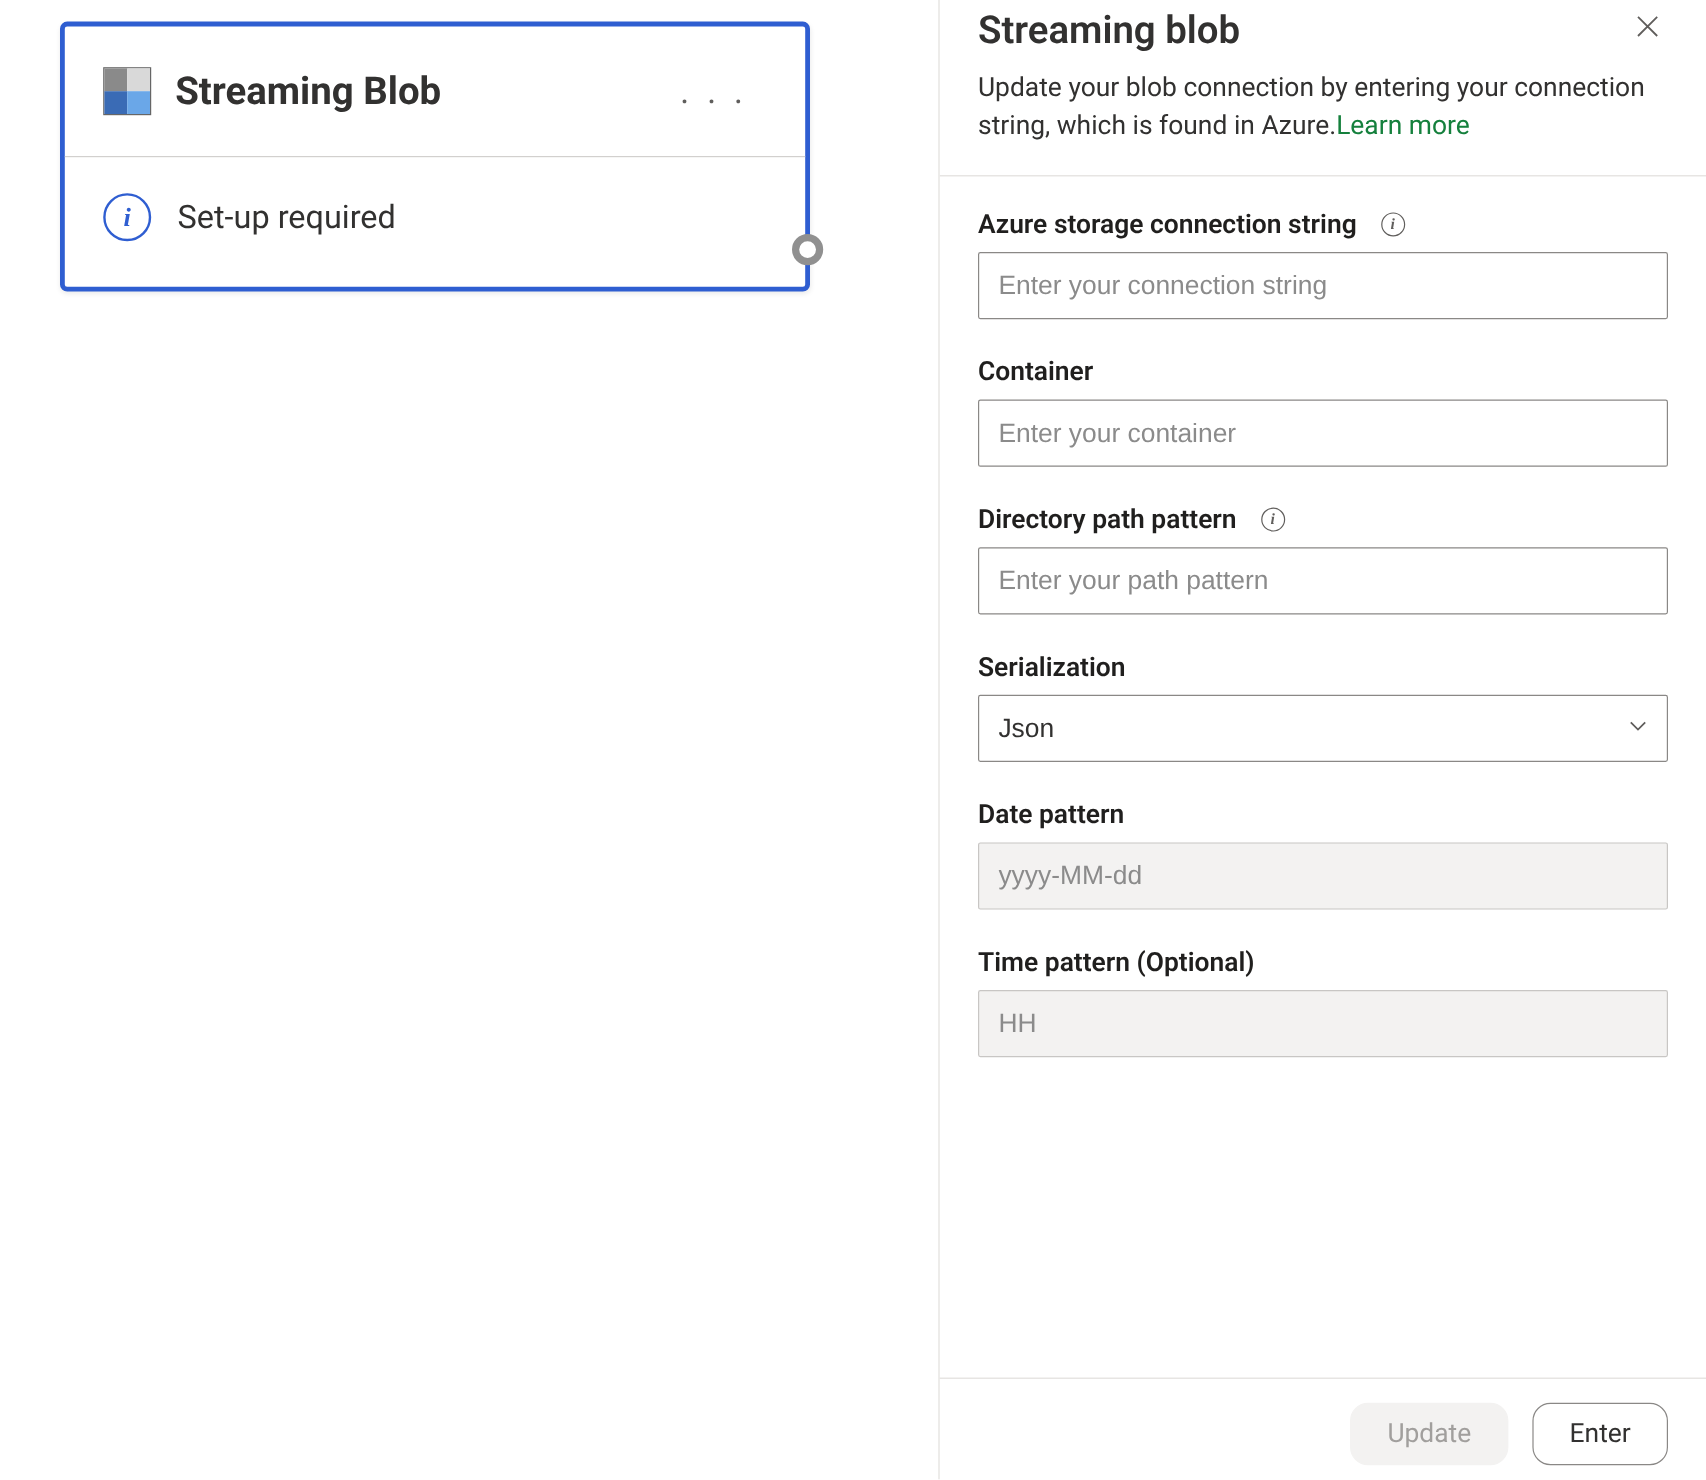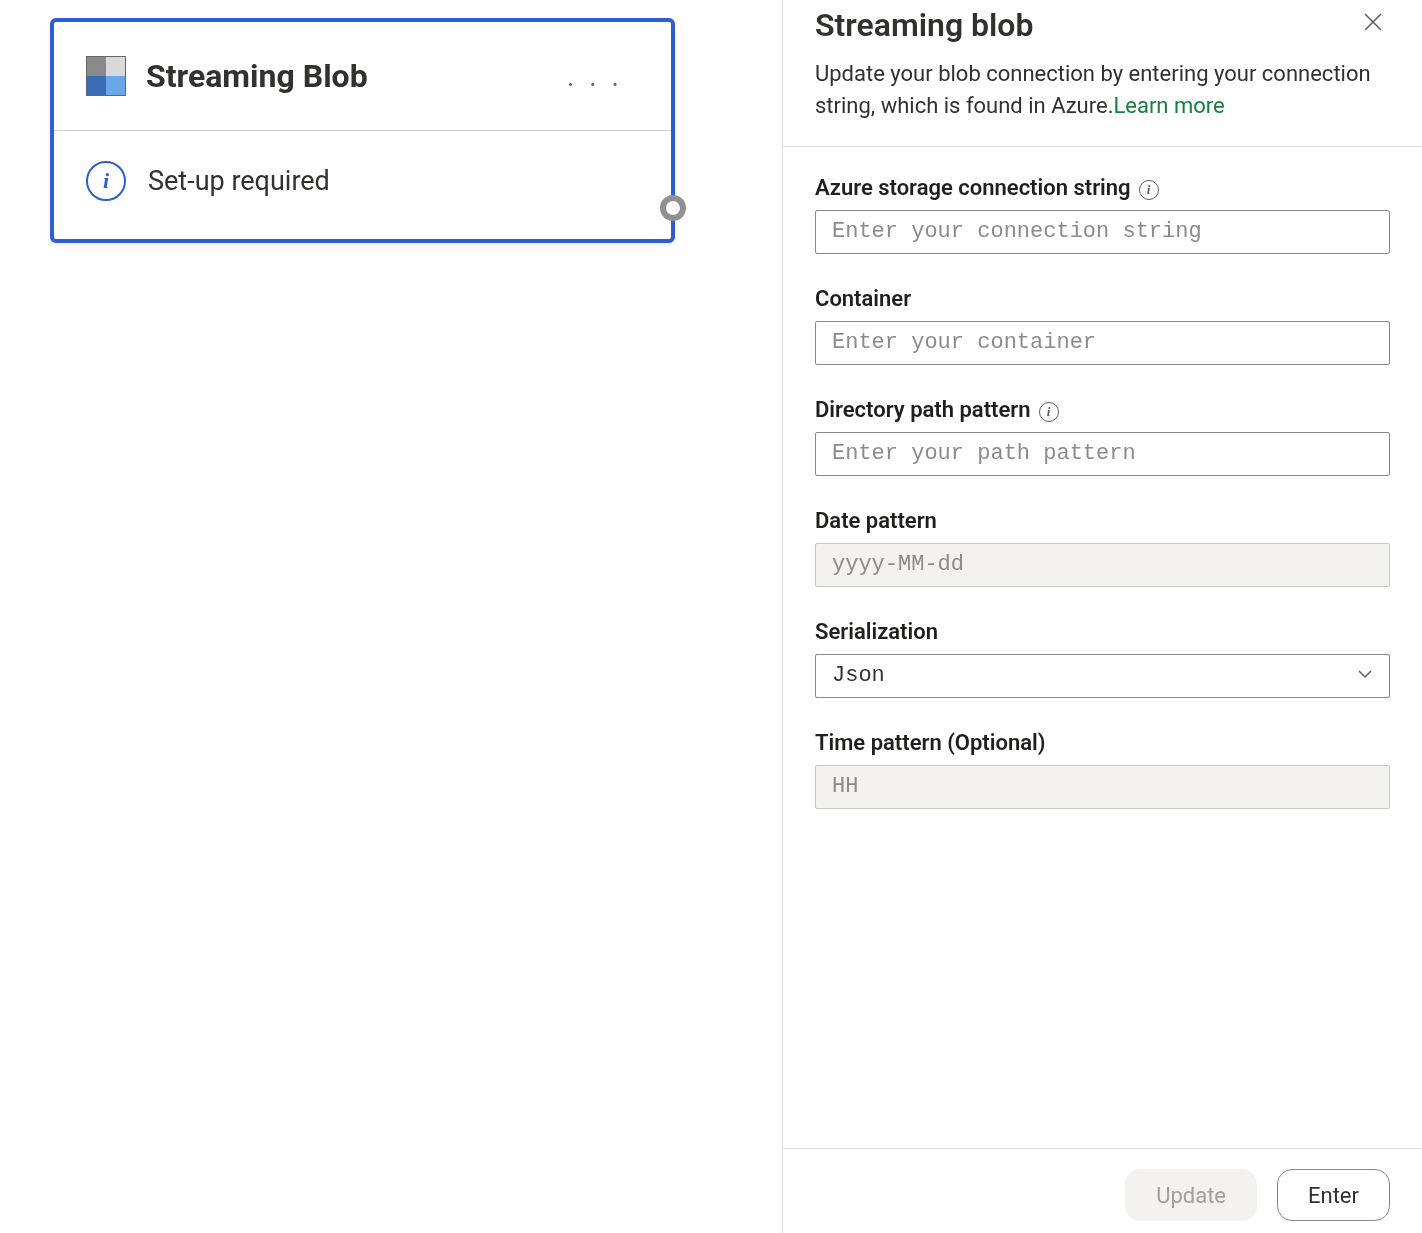--- a/index.html
+++ b/index.html
@@ -148,44 +148,44 @@
     background: #e1dfdd;
     margin: 0 -32px 28px -32px;
   }
   .field { margin-bottom: 32px; }
   .field-label {
     font-size: 22px;
     font-weight: 600;
     color: #201f1e;
     margin-bottom: 10px;
     display: flex;
-    align-items: flex-end;
-    gap: 8px;
+    align-items: center;
+    gap: 20px;
   }
   .info-sm {
     width: 20px;
     height: 20px;
     border: 1.5px solid #605e5c;
     border-radius: 50%;
     display: inline-flex;
     align-items: center;
     justify-content: center;
     font-family: Georgia, serif;
     font-style: italic;
     font-size: 13px;
     color: #605e5c;
   }
   .text-input, .select-input {
     width: 100%;
-    height: 44px;
+    height: 56px;
     border: 1px solid #8a8886;
     border-radius: 2px;
     padding: 0 16px;
     font-size: 22px;
-    font-family: Liberation Mono, monospace;
+    font-family: Liberation Sans, sans-serif;
     color: #323130;
     background: #fff;
   }
   .text-input::placeholder { color: #8b8b8b; }
   .text-input:disabled {
     background: #f3f2f1;
     color: #a8a8a8;
     border-color: #c8c6c4;
   }
   .select-wrap { position: relative; }
@@ -285,47 +285,47 @@
         </div>
         <input class="text-input" type="text" placeholder="Enter your container" style="">
       </div>
 
       <div class="field">
         <div class="field-label">
           <span>Directory path pattern</span>
           <span class="info-sm">i</span>
         </div>
         <input class="text-input" type="text" placeholder="Enter your path pattern" style="">
-      </div>
-
-      <div class="field">
-        <div class="field-label">
-          <span>Date pattern</span>
-        </div>
-        <input class="text-input" type="text" disabled="" placeholder="yyyy-MM-dd" style="">
       </div>
 
       <div class="field">
         <div class="field-label">
           <span>Serialization</span>
         </div>
         <div class="select-wrap">
           <select class="select-input">
             <option>Json</option>
           </select>
           <span class="select-caret">
             <svg width="18" height="18" viewBox="0 0 18 18">
                 <path d="M3 6 L9 12 L15 6" stroke="#605e5c" stroke-width="1.5" fill="none"></path>
               </svg>
           </span>
         </div>
       </div>
 
       <div class="field">
         <div class="field-label">
+          <span>Date pattern</span>
+        </div>
+        <input class="text-input" type="text" disabled="" placeholder="yyyy-MM-dd" style="">
+      </div>
+
+      <div class="field">
+        <div class="field-label">
           <span>Time pattern (Optional)</span>
         </div>
         <input class="text-input" type="text" disabled="" placeholder="HH" style="">
       </div>
     </div>
 
     <div class="panel-footer">
       <button class="btn btn-primary">Update</button>
       <button class="btn">Enter</button>
     </div>

